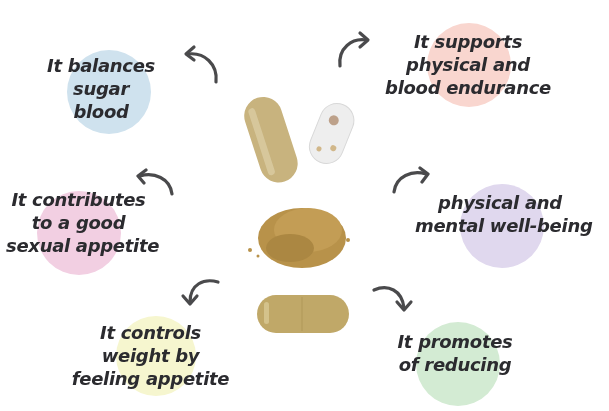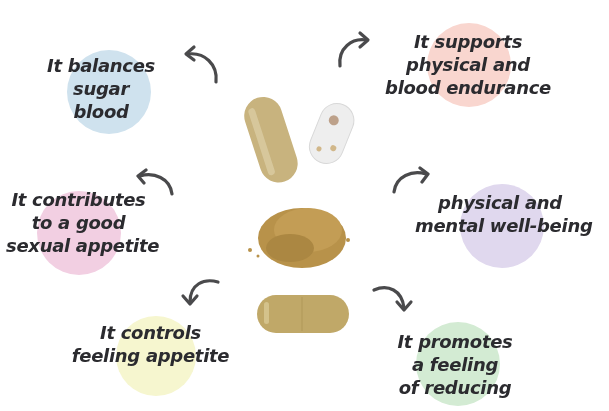--- a/index.html
+++ b/index.html
@@ -36,25 +36,25 @@
     <span>It contributes</span>
     <span>to a good</span>
     <span>sexual appetite</span>
   </div>
   <div class="label" style="left:415px;top:191px;width:170px;">
     <span>physical and</span>
     <span>mental well-being</span>
   </div>
   <div class="label" style="left:68px;top:321px;width:165px;">
     <span>It controls</span>
+    <span>weight by</span>
     <span>feeling appetite</span>
   </div>
   <div class="label" style="left:395px;top:330px;width:120px;font-style:italic;">
     <span>It promotes</span>
-    <span>a feeling</span>
     <span>of reducing</span>
   </div>
 
   <div class="arrow" style="left:182px;top:44px;">
     <svg width="40" height="42" viewBox="0 0 40 42">
         <path d="M34 38 C36 20 22 8 6 10" fill="none" stroke="#4a4a4c" stroke-width="3.2" stroke-linecap="round"></path>
         <path d="M12 3 L4 10 L12 16" fill="none" stroke="#4a4a4c" stroke-width="3.2" stroke-linecap="round" stroke-linejoin="round"></path>
       </svg>
   </div>
   <div class="arrow" style="left:134px;top:168px;">

